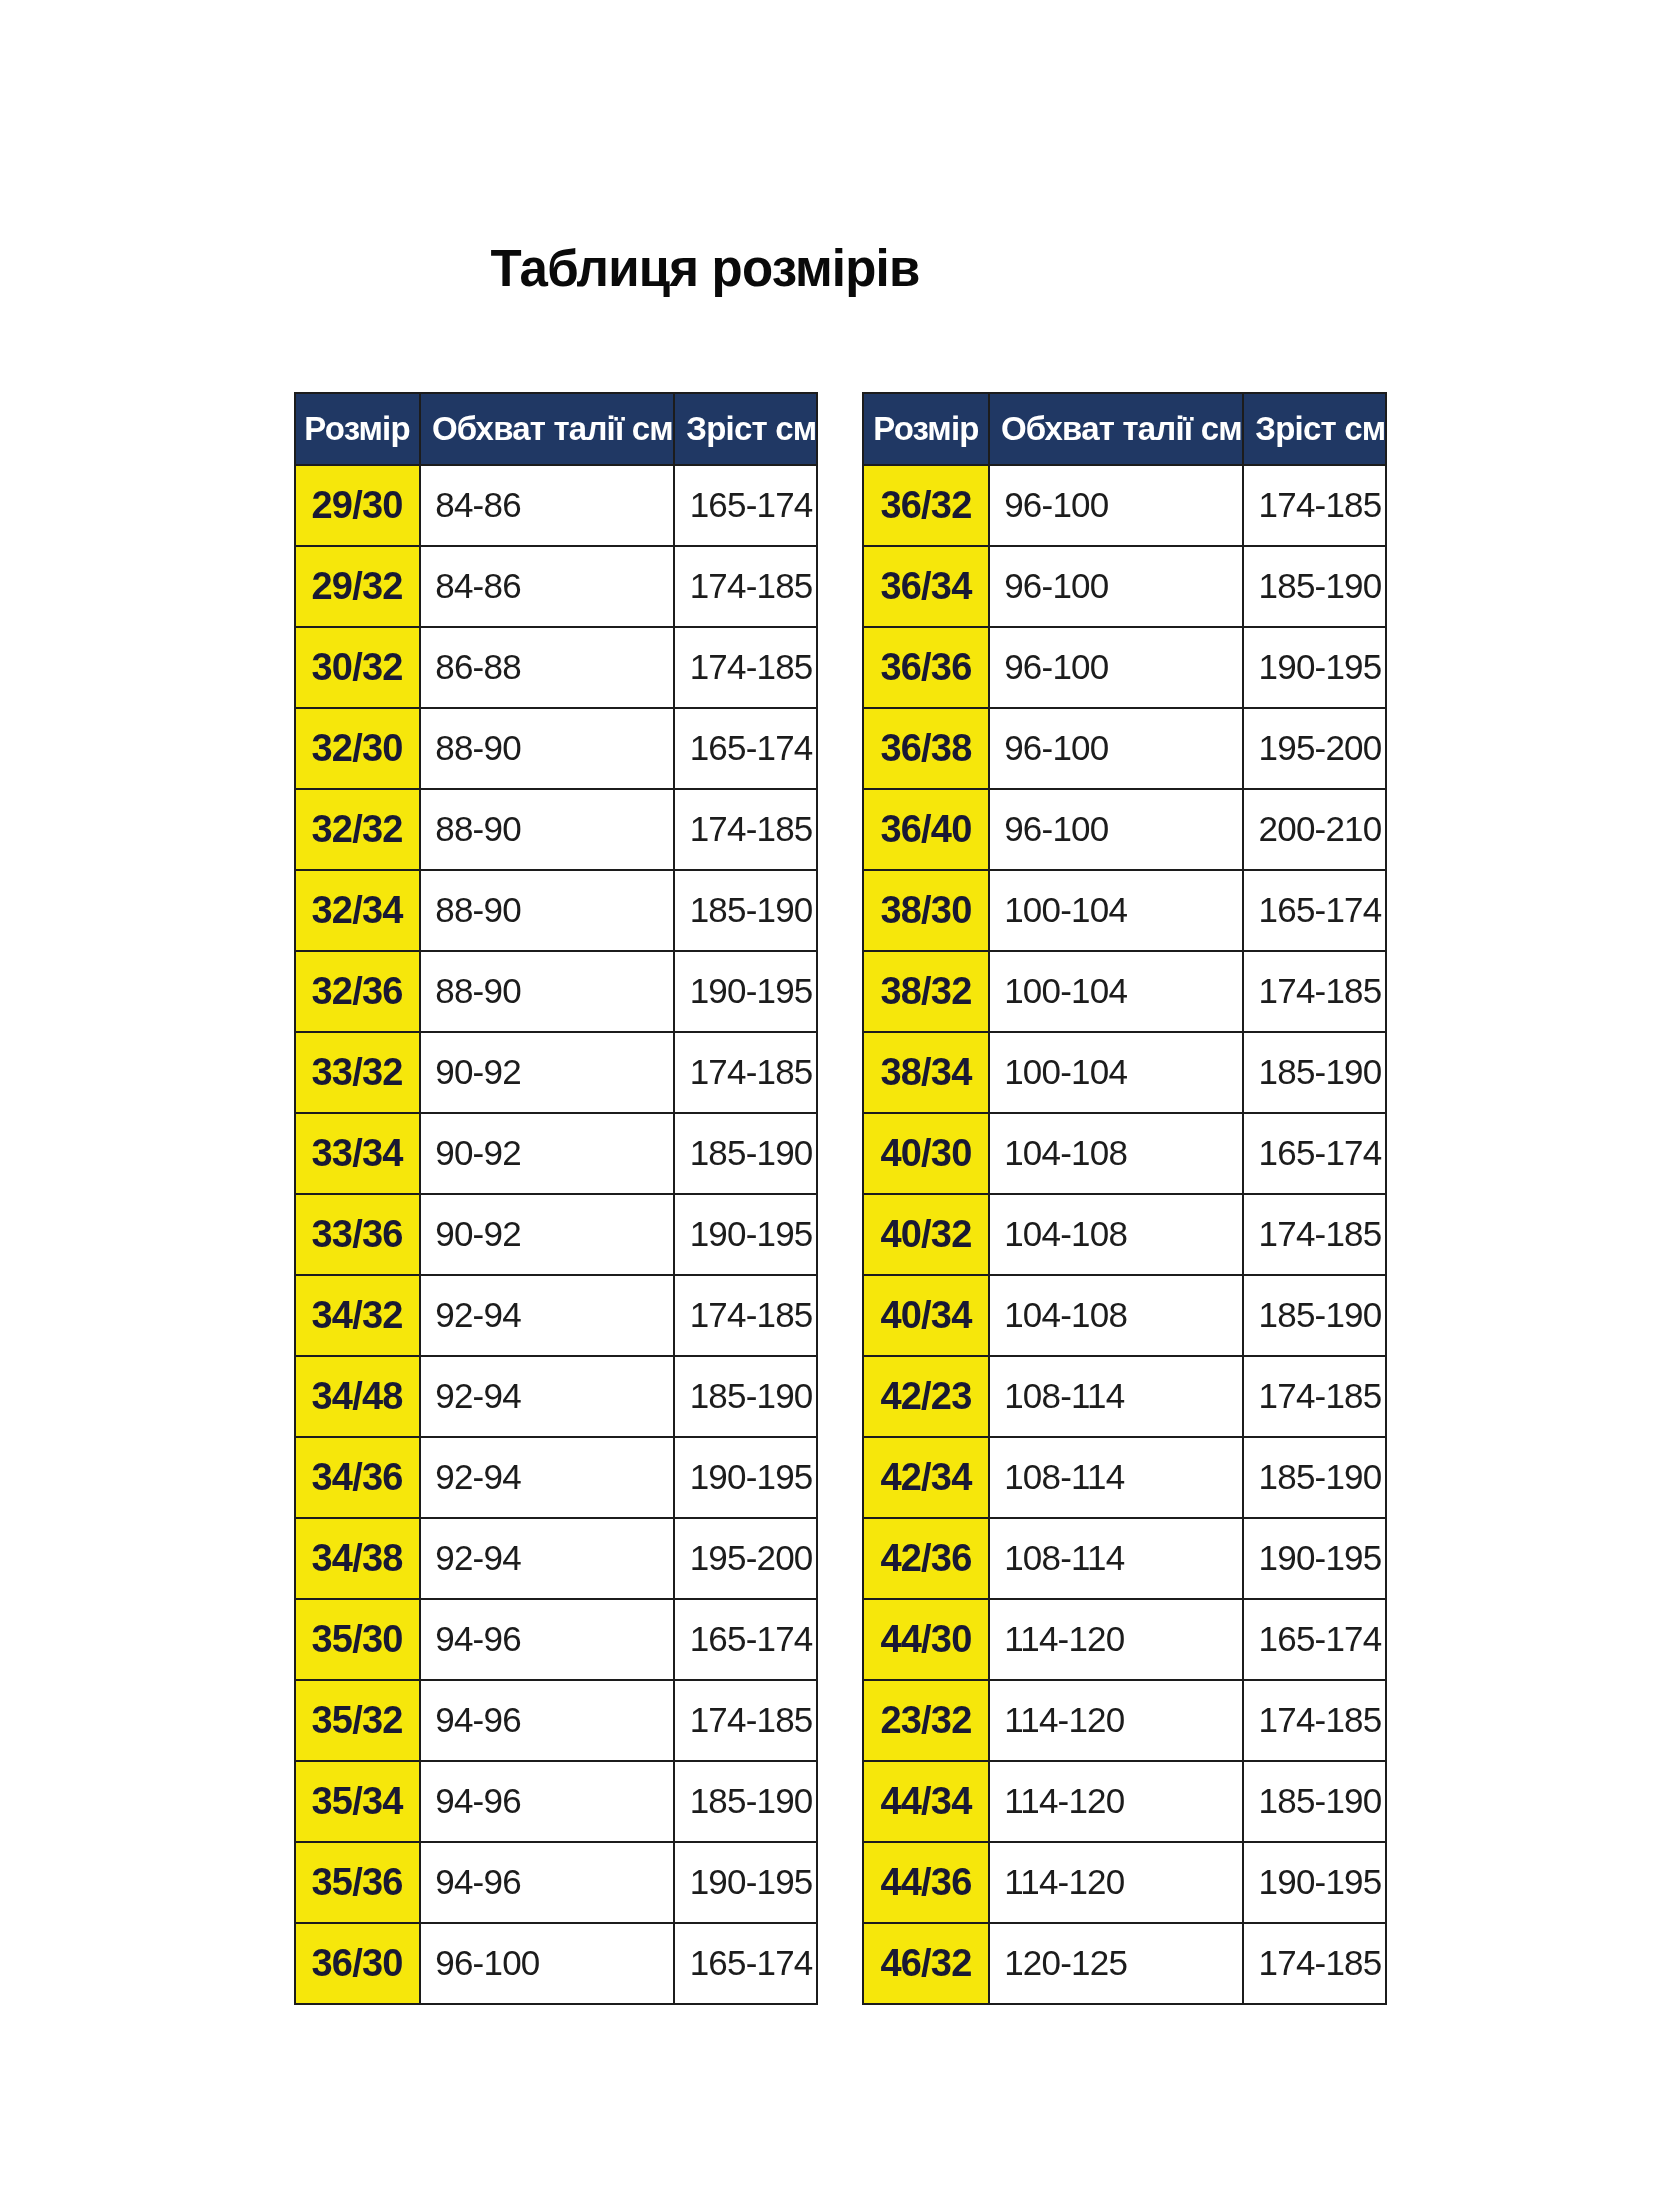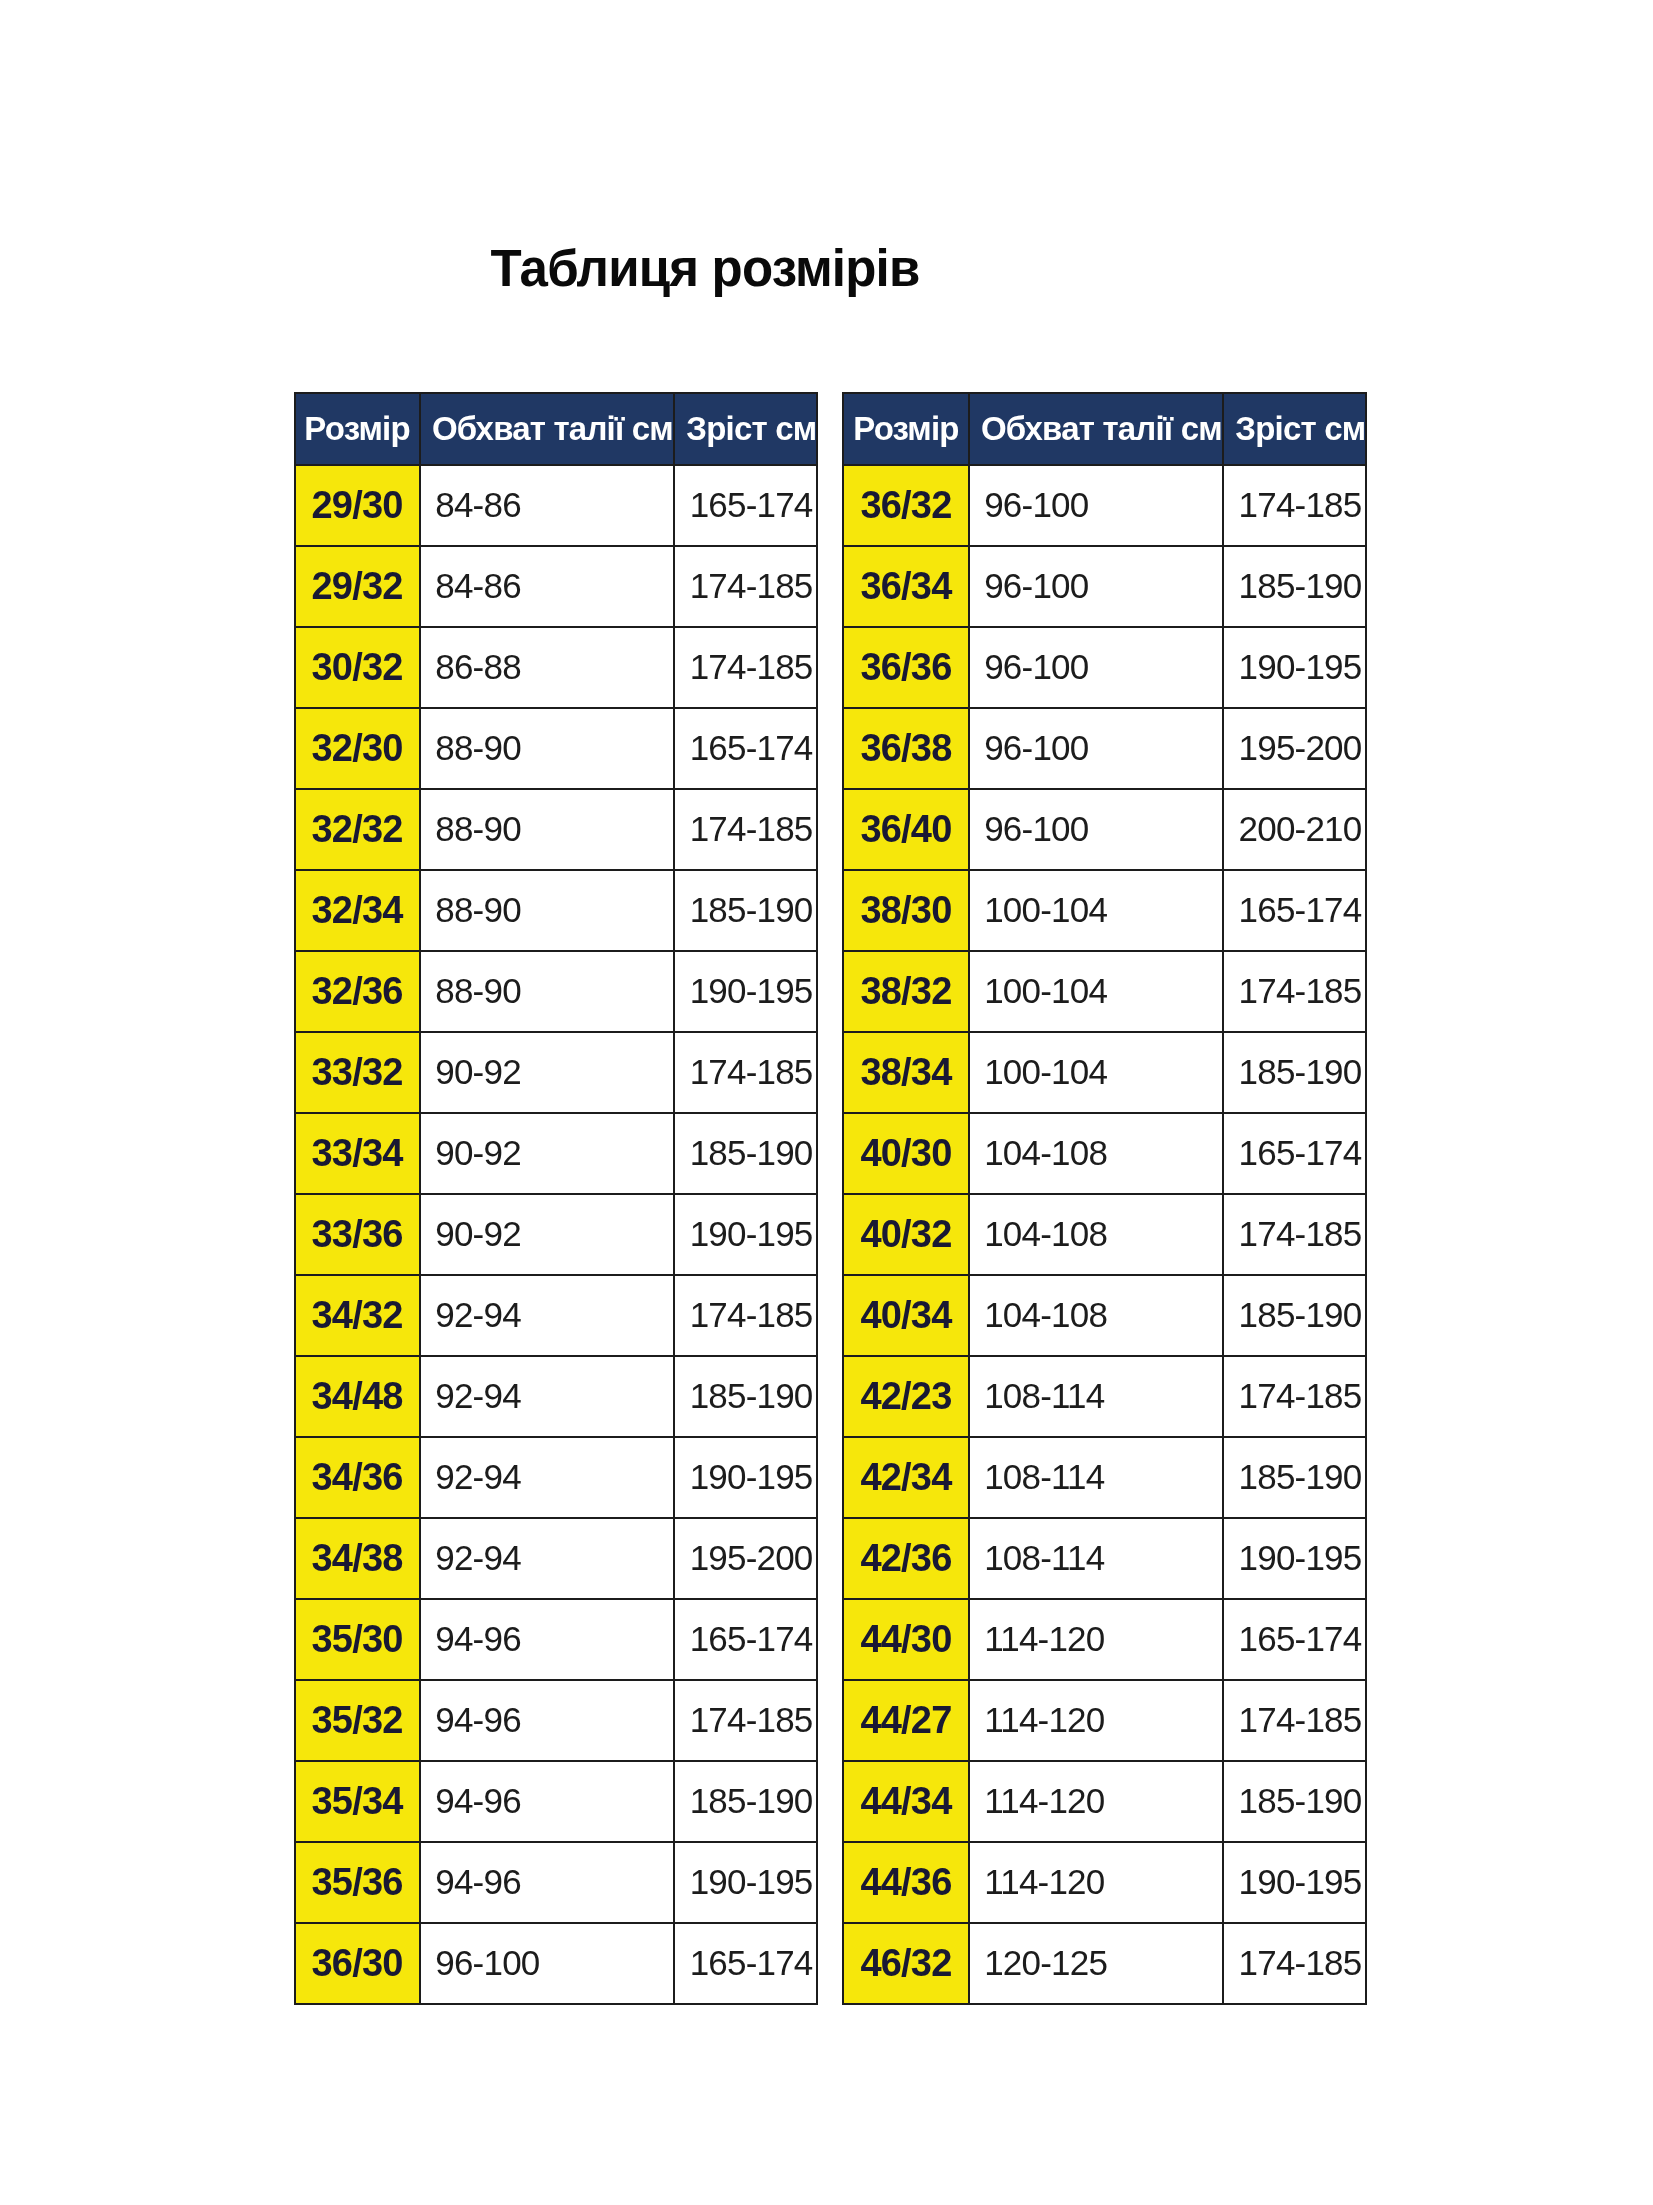--- a/index.html
+++ b/index.html
@@ -24,21 +24,21 @@
     padding-top: 242px;
     text-align: center;
     font-size: 51px;
     line-height: 1.05;
     font-weight: 700;
     letter-spacing: -0.8px;
     color: var(--title-color, #0a0a0a);
   }
   .tables-wrap {
     display: flex;
-    gap: 24px;
+    gap: 44px;
     margin-top: 96px;
     align-items: flex-start;
   }
   table.size-table {
     border-collapse: collapse;
     table-layout: fixed;
   }
   table.size-table th,
   table.size-table td {
     border: 2.5px solid var(--border, #1c1c1c);
@@ -291,21 +291,21 @@
               <td class="size-cell">42/36</td>
               <td>108-114</td>
               <td>190-195</td>
             </tr>
             <tr>
               <td class="size-cell">44/30</td>
               <td>114-120</td>
               <td>165-174</td>
             </tr>
             <tr>
-              <td class="size-cell">44/27</td>
+              <td class="size-cell">23/32</td>
               <td>114-120</td>
               <td>174-185</td>
             </tr>
             <tr>
               <td class="size-cell">44/34</td>
               <td>114-120</td>
               <td>185-190</td>
             </tr>
             <tr>
               <td class="size-cell">44/36</td>

